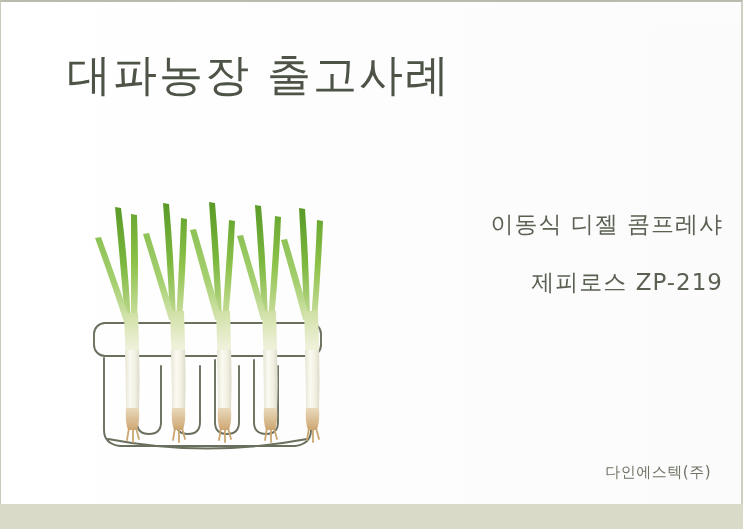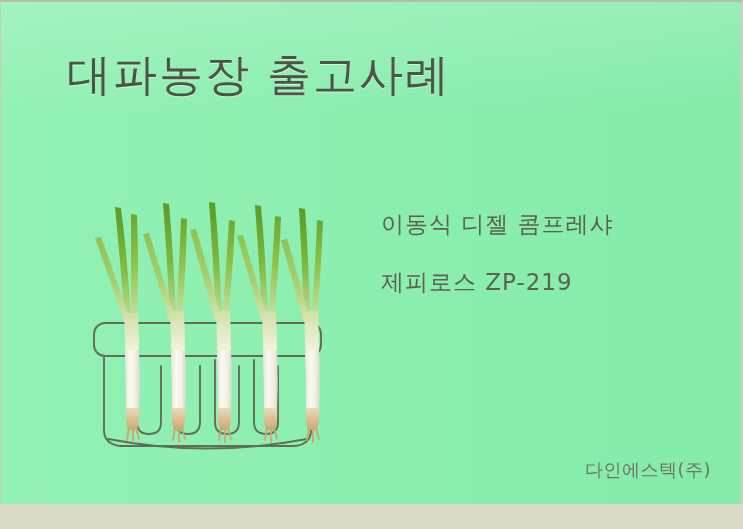--- a/index.html
+++ b/index.html
@@ -8,21 +8,21 @@
     background: #d9dac8;
   }
   body {
     font-family: "Liberation Sans", sans-serif;
   }
 
   .slide {
     position: relative;
     width: 743px;
     height: 505px;
-    background: #86efac;
+    background: #ffffff;
     overflow: hidden;
     box-sizing: border-box;
     border-top: 2px solid #b9bbae;
     border-left: 1px solid #c9cbbd;
     border-right: 2px solid #cfd0c2;
     border-bottom: 1px solid #dcdccb;
   }
 
   
   .paper-tone {
@@ -43,24 +43,24 @@
     letter-spacing: 2px;
     color: #4d5447;
     font-family: "DejaVu Sans", sans-serif;
     font-weight: 400;
     white-space: nowrap;
     text-shadow: 0 1px 0 rgba(255,255,255,0.5);
   }
 
   .subtitle-block {
     position: absolute;
-    left: 380px;
+    left: 392px;
     top: 206px;
     width: 330px;
-    text-align: left;
+    text-align: right;
     color: #5a6153;
     font-family: "DejaVu Sans", sans-serif;
   }
   .subtitle-line1 {
     font-size: 23px;
     line-height: 32px;
     letter-spacing: 1px;
     white-space: nowrap;
   }
   .subtitle-line2 {
@@ -68,21 +68,21 @@
     font-size: 23px;
     line-height: 32px;
     letter-spacing: 1px;
     white-space: nowrap;
   }
 
   .footer {
     position: absolute;
     right: 30px;
     bottom: 22px;
-    font-size: 18px;
+    font-size: 15px;
     color: #6d7465;
     font-family: "DejaVu Sans", sans-serif;
     letter-spacing: 0.5px;
     white-space: nowrap;
   }
 
   .illustration {
     position: absolute;
     left: 70px;
     top: 188px;

